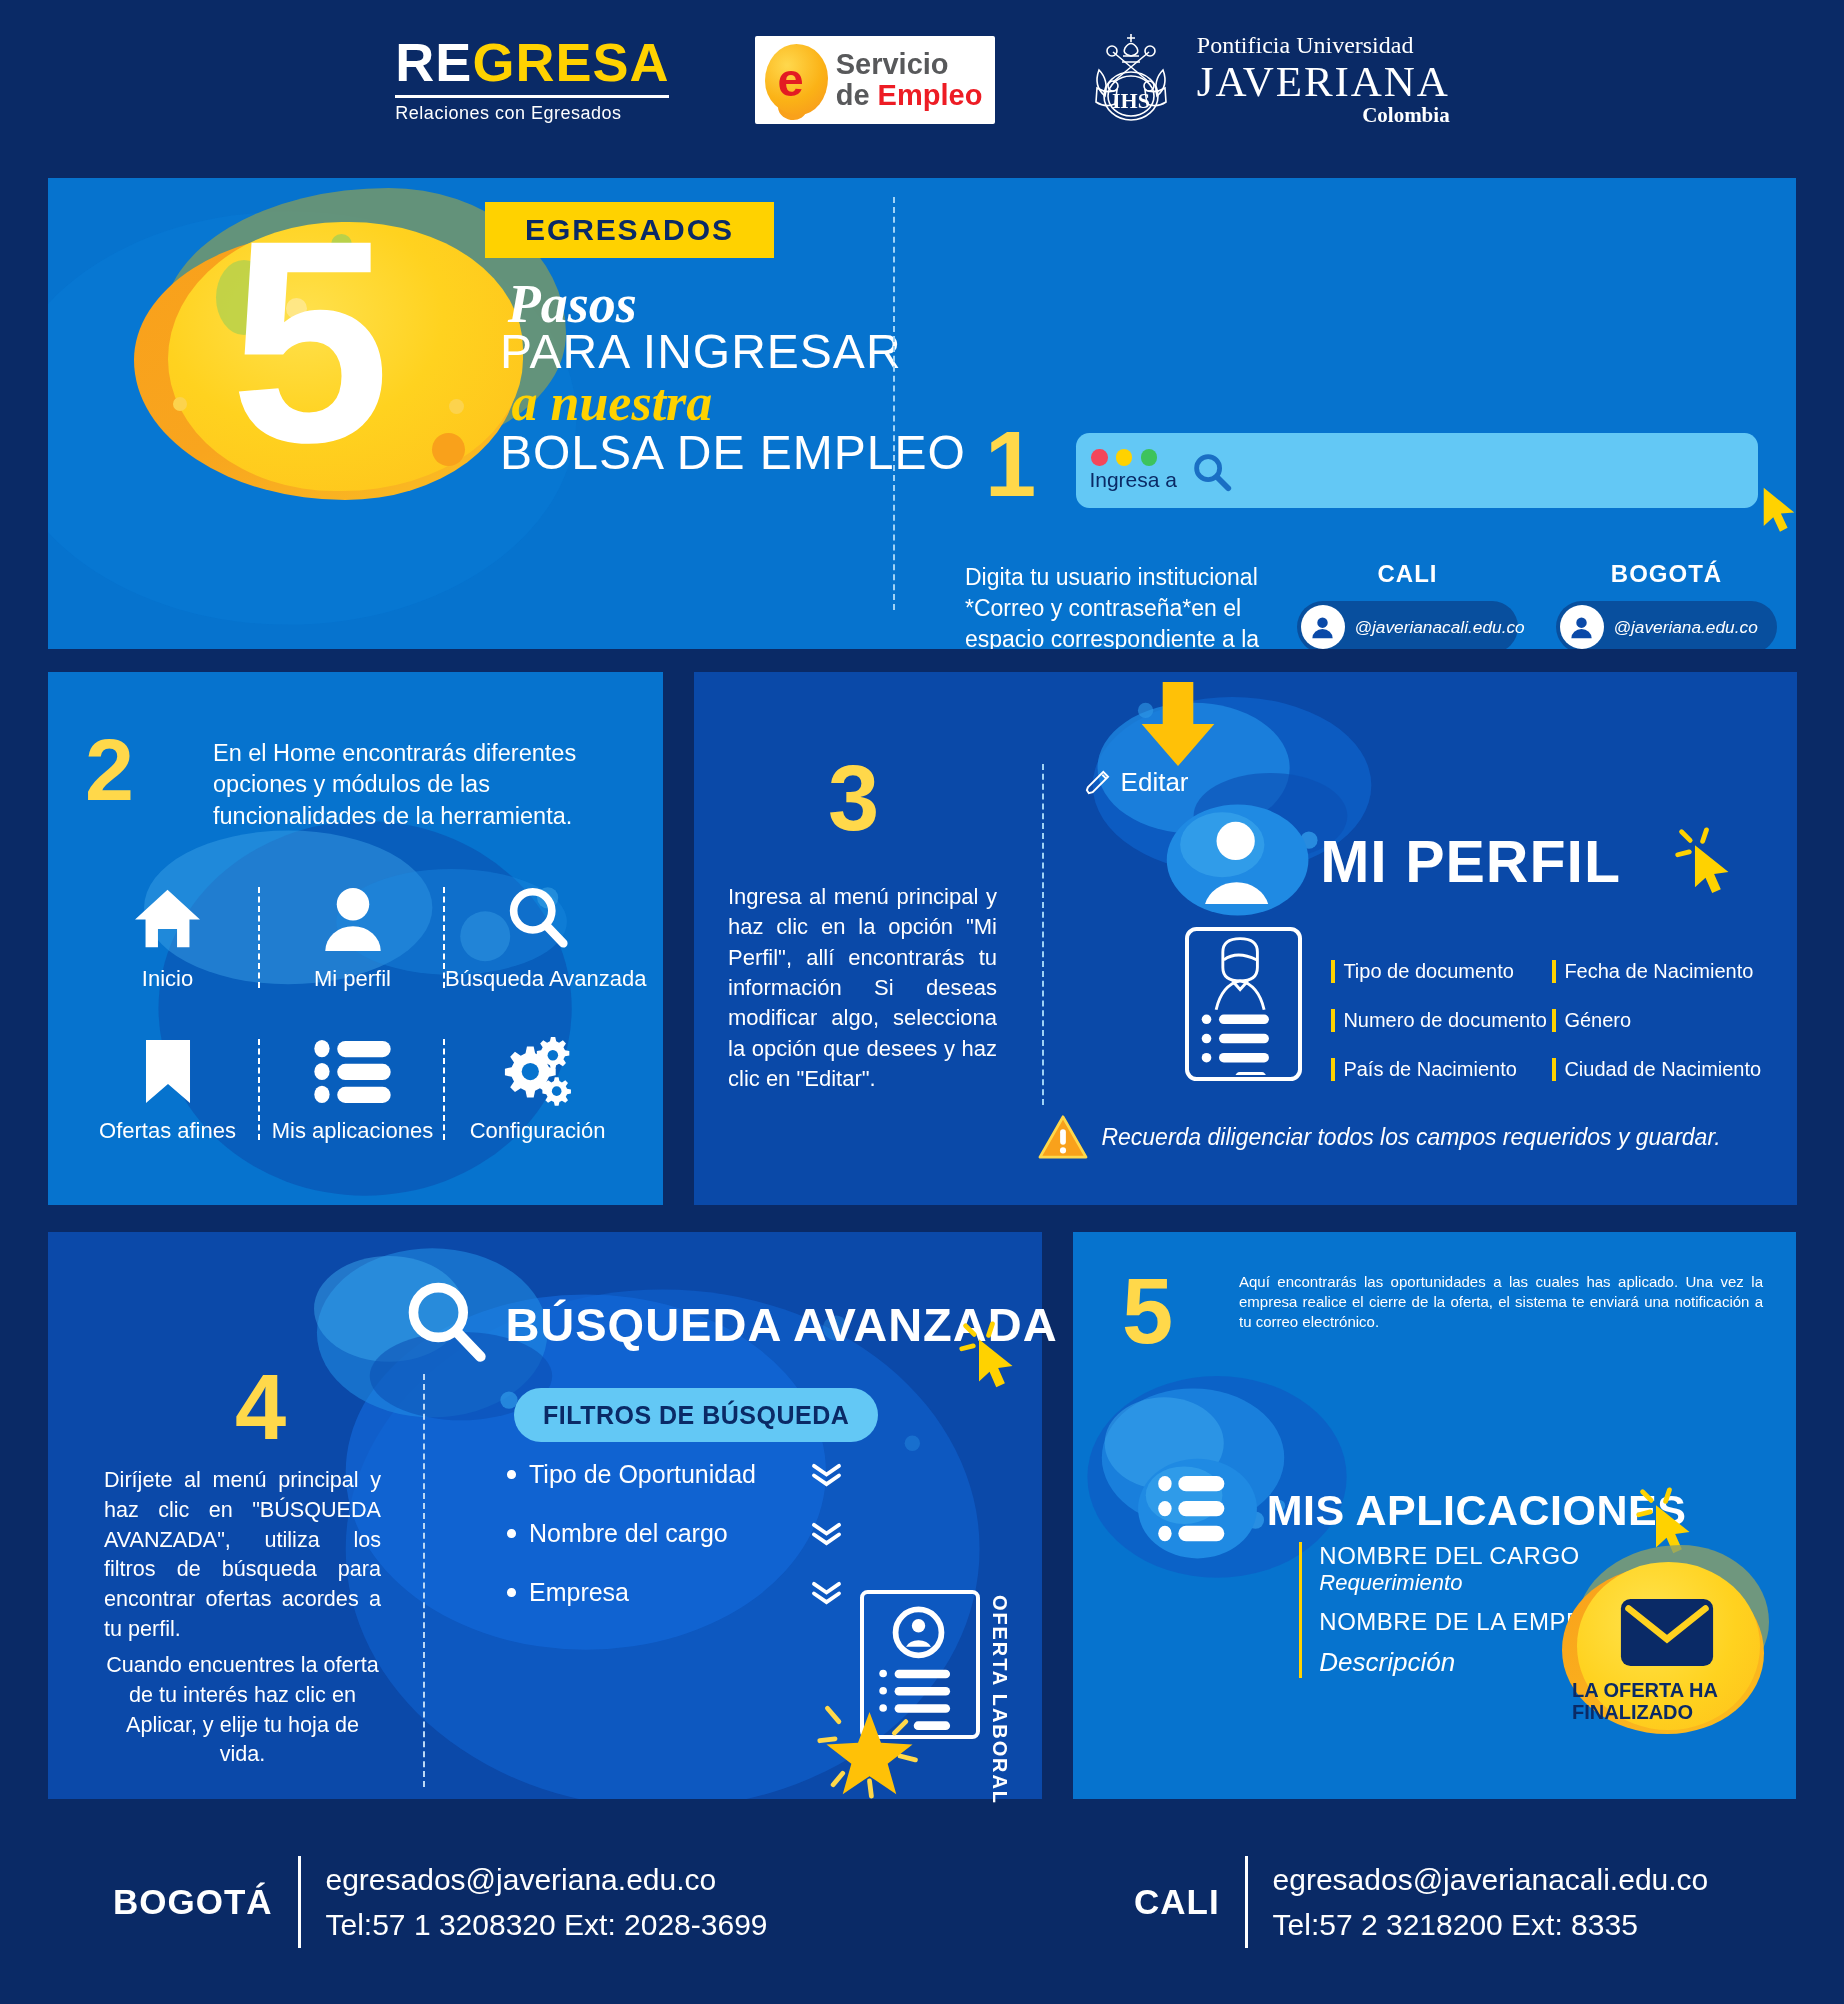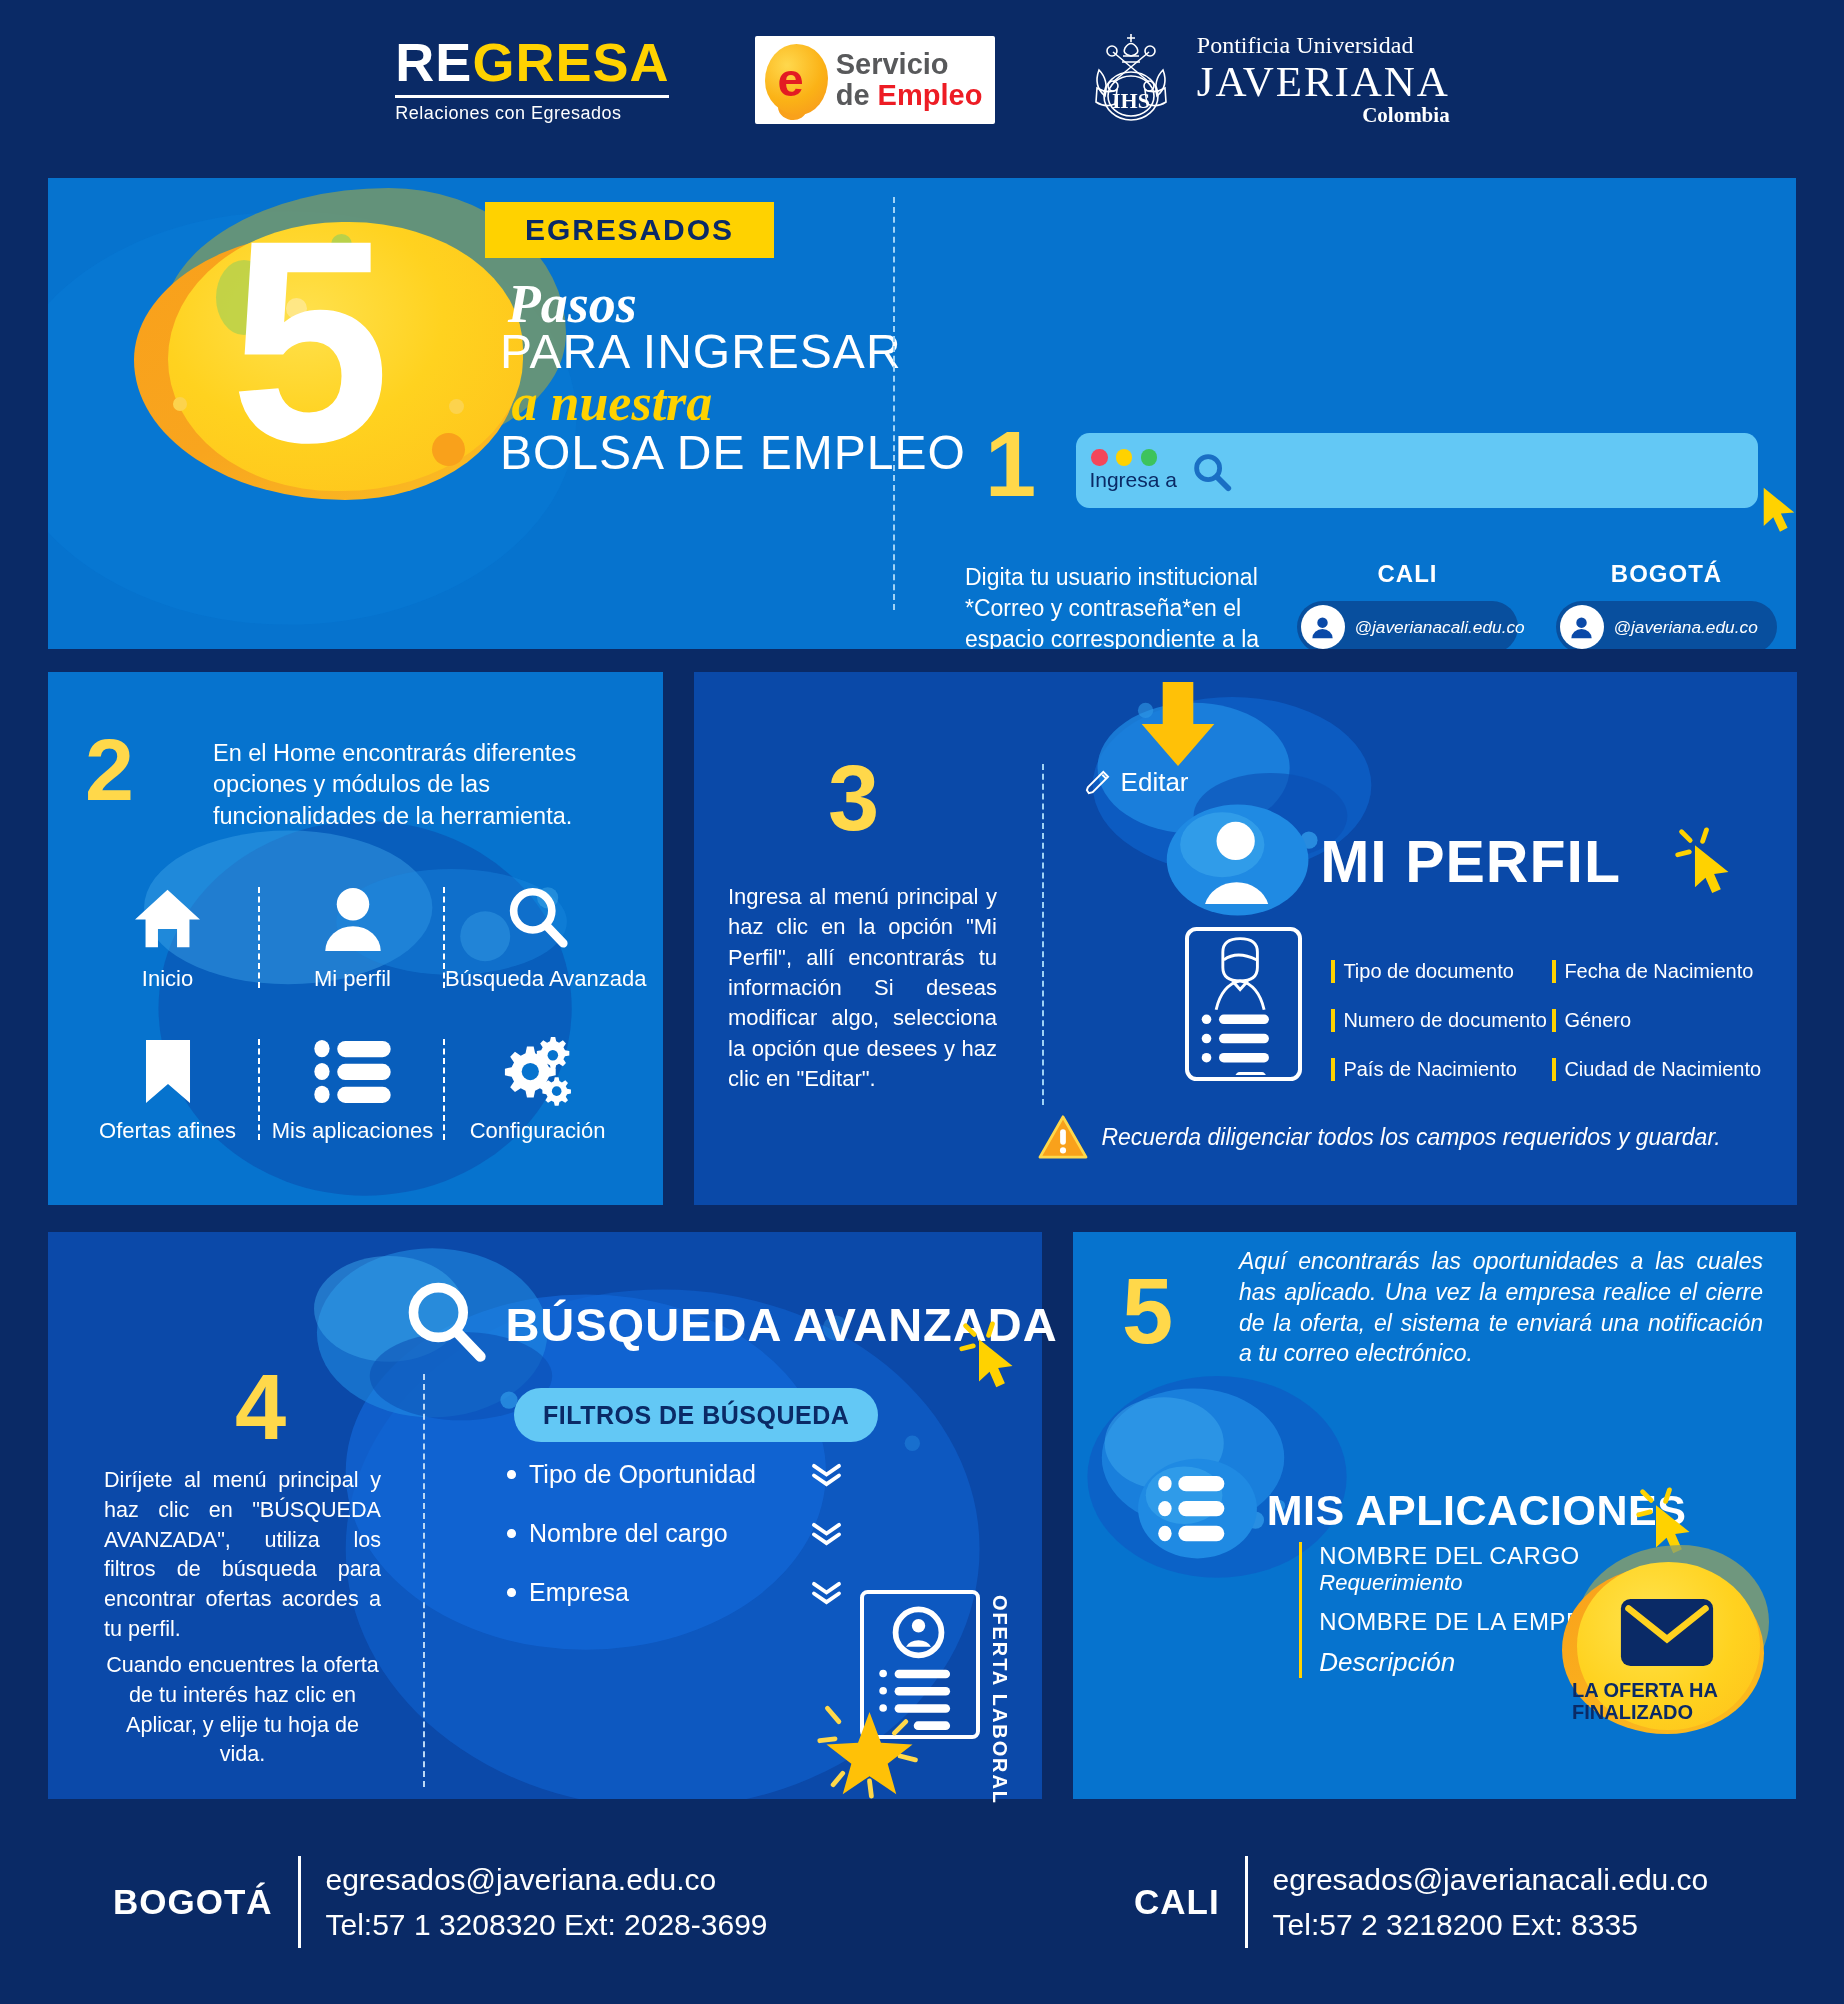--- a/index.html
+++ b/index.html
@@ -205,21 +205,21 @@
   .offer-card { position: absolute; left: 860px; top: 1590px; width: 120px; height: 149px; border: 4.8px solid #fff; border-radius: 7.7px; }
   .offer-label {
     position: absolute; left: 988px; top: 1595px; color: #fff;
     font-size: 20px; font-weight: bold; letter-spacing: 1.9px;
     writing-mode: vertical-rl;
   }
   .star-4 { position: absolute; left: 812px; top: 1691px; }
 
   
   .s5-num { position: absolute; left: 1122px; top: 1270px; font-size: 92px; }
-  .s5-copy { position: absolute; left: 1239px; top: 1246px; width: 524px; font-size: 23px; line-height: 1.34; text-align: justify; font-style: italic; }
+  .s5-copy { position: absolute; left: 1239px; top: 1272px; width: 524px; font-size: 15px; line-height: 1.34; text-align: justify; }
   .ma-head { position: absolute; left: 1136px; top: 1453px; display: flex; align-items: center; gap: 7.7px; }
   .ma-title { color: #fff; font-size: 43px; font-weight: bold; letter-spacing: 0.5px; }
   .cursor-ma { position: absolute; left: 1633px; top: 1484px; }
   .ma-list { position: absolute; left: 1299px; top: 1542px; padding-left: 17.3px; border-left: 3.8px solid #ffd200; }
   .ma-list .b1 { color: #fff; font-size: 24px; letter-spacing: 0.5px; }
   .ma-list .b2 { color: #fff; font-size: 22px; font-style: italic; margin-bottom: 11.5px; }
   .ma-list .b3 { color: #fff; font-size: 24px; letter-spacing: 0.5px; }
   .ma-list .b4 { color: #fff; font-size: 26px; font-style: italic; margin-top: 11.5px; }
   .badge-finalizado { position: absolute; left: 1556px; top: 1545px; width: 240px; height: 231px; }
   .badge-finalizado .bl-green {

